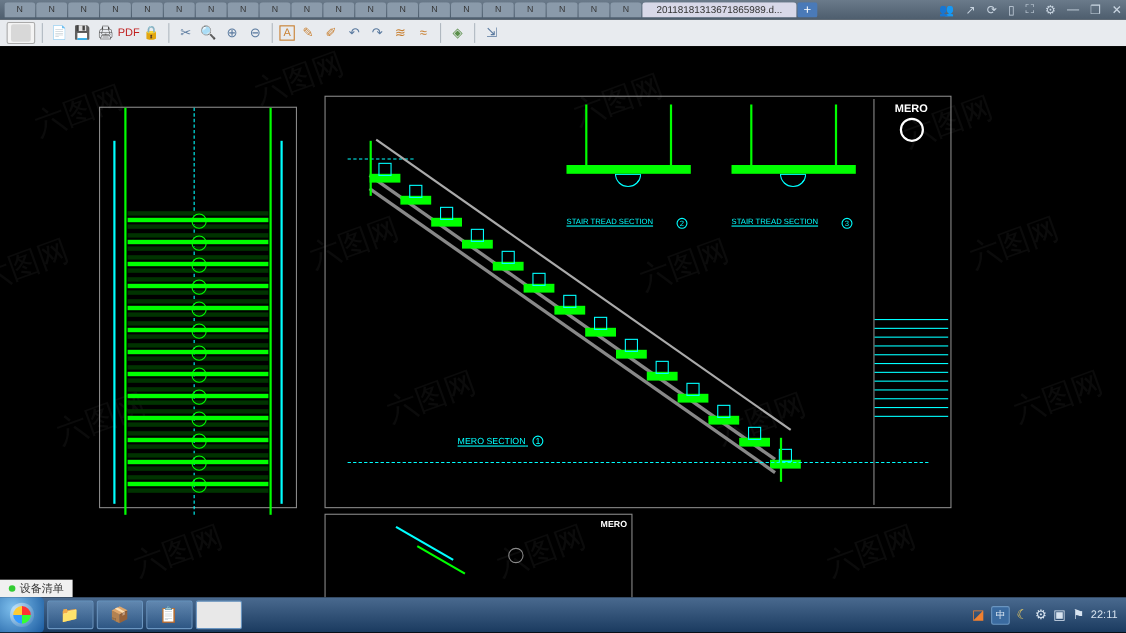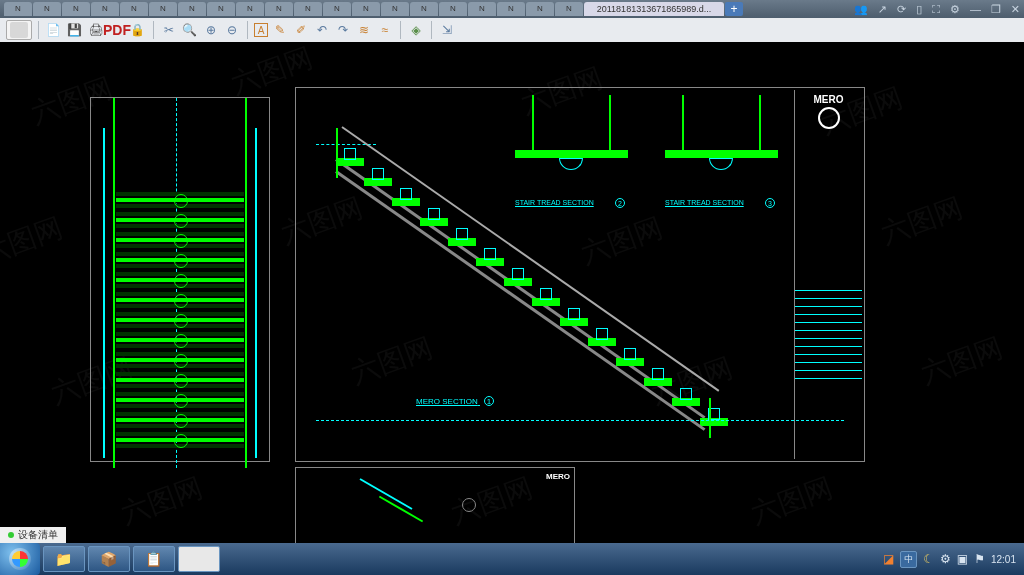--- a/index.html
+++ b/index.html
@@ -123,21 +123,21 @@
 </div>
 
 <div class="toolbar">
   <div class="avatar">
       <div class="avatar-inner"></div>
     </div>
   <div class="sep"></div>
   <div class="tbtn" style="color:#c87f2f">📄</div>
   <div class="tbtn" style="color:#2a4a8f">💾</div>
   <div class="tbtn" style="color:#444">🖨</div>
-  <div class="tbtn" style="color:#c02020;font-size:14px;font-weight:bold">PDF</div>
+  <div class="tbtn" style="color:#c02020;font-size:10px;font-weight:normal">PDF</div>
   <div class="tbtn" style="color:#d8a020">🔒</div>
   <div class="sep"></div>
   <div class="tbtn" style="color:#5a7a9f">✂</div>
   <div class="tbtn" style="color:#5a7a9f">🔍</div>
   <div class="tbtn" style="color:#5a7a9f">⊕</div>
   <div class="tbtn" style="color:#5a7a9f">⊖</div>
   <div class="sep"></div>
   <div class="tbtn" style="border:1px solid #c87f2f;color:#c87f2f;width:14px;height:14px;font-size:10px">A</div>
   <div class="tbtn" style="color:#c87f2f">✎</div>
   <div class="tbtn" style="color:#c87f2f">✐</div>
@@ -285,15 +285,15 @@
   <div class="task-item">📋</div>
   <div class="task-item" style="background:#e8e8e8"></div>
   <div class="task-sep"></div>
   <div class="tray">
     <span class="tray-icon" style="color:#f08030">◪</span>
     <span class="lang-badge">中</span>
     <span class="tray-icon" style="color:#f0d060">☾</span>
     <span class="tray-icon">⚙</span>
     <span class="tray-icon">▣</span>
     <span class="tray-icon">⚑</span>
-    <span>12:01</span>
+    <span>22:11</span>
   </div>
 </div>
 
 </body></html>

